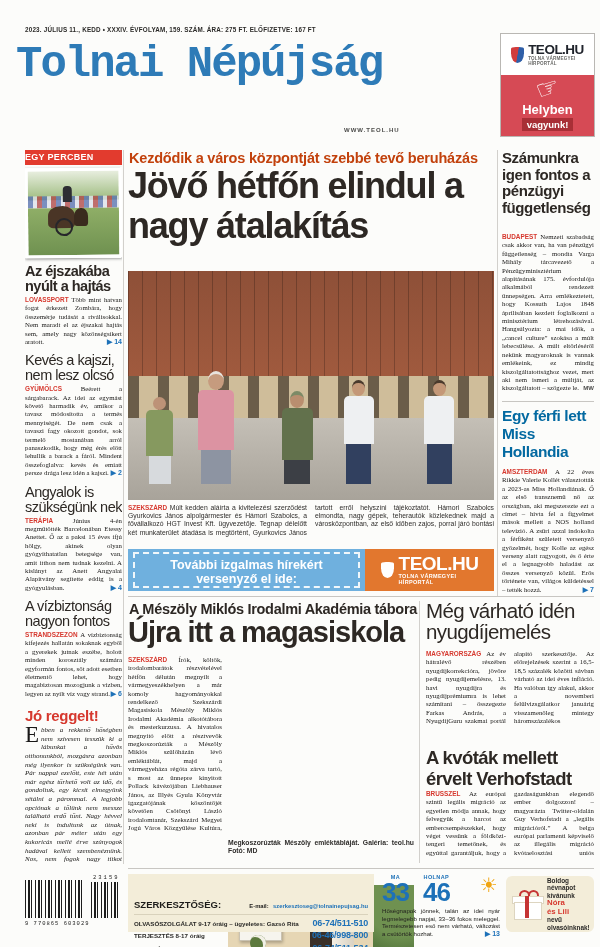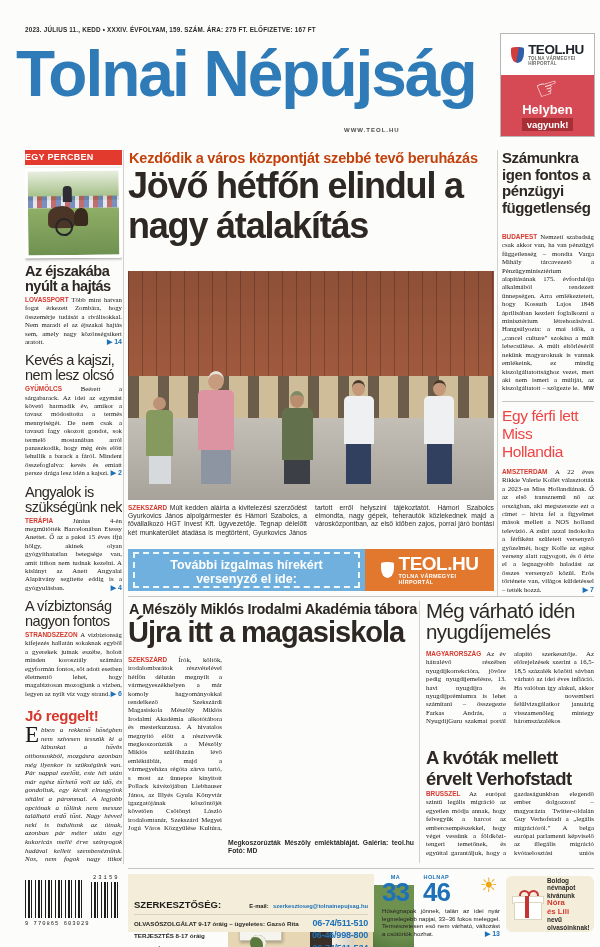--- a/index.html
+++ b/index.html
@@ -4,22 +4,22 @@
 <style>
   html,body{margin:0;padding:0;background:#e8e8e8;}
   .page{position:relative;width:600px;height:947px;background:#fcfcfa;overflow:hidden;
         font-family:"Liberation Sans",sans-serif;color:#1c1b19;}
   .abs{position:absolute;}
   .hr{position:absolute;height:1px;background:#c8c6c2;}
   .vr{position:absolute;width:1px;background:#d2d0cc;}
 
   
   .dateline{font-size:6.3px;font-weight:bold;color:#2b2a28;letter-spacing:.2px;}
-  .mast-title{font-family:Liberation Sans, sans-serif;font-weight:bold;color:#2e7bb7;
-              font-size:64px;line-height:.95;letter-spacing:-2px;white-space:nowrap;}
+  .mast-title{font-family:Liberation Mono, monospace;font-weight:bold;color:#2e7bb7;
+              font-size:44px;line-height:.95;letter-spacing:-2px;white-space:nowrap;}
   .mast-url{font-size:6px;font-weight:bold;color:#4a4a48;letter-spacing:1px;}
   .badge{border:1px solid #b9b7b3;background:#fff;display:flex;flex-direction:column;}
   .badge-top{height:38px;display:flex;align-items:center;justify-content:center;gap:4px;padding:2px;}
   .shield{width:13px;height:16px;border-radius:6px 6px 8px 8px/2px 2px 12px 12px;
           background:linear-gradient(100deg,#d23c3c 48%,#2f5fa8 52%);}
   .badge-brand{font-size:13.5px;font-weight:bold;color:#20242c;letter-spacing:-.5px;line-height:13px;}
   .badge-tag{font-size:4.6px;font-weight:bold;color:#6a6a68;letter-spacing:.2px;line-height:5.4px;}
   .badge-red{flex:1;background:#d64a55;display:flex;flex-direction:column;align-items:center;justify-content:flex-end;padding-bottom:5px;}
   .hand{font-size:26px;color:#fff;transform:rotate(-18deg);line-height:26px;margin-bottom:2px;}
   .badge-promo1{font-size:13px;font-weight:bold;color:#fff;line-height:13px;}
@@ -66,21 +66,21 @@
   .promo-txt{color:#fff;font-weight:bold;font-size:12.5px;line-height:14px;}
   .promo-orange{flex:1;background:#e2772e;display:flex;align-items:center;justify-content:center;gap:5px;}
   .promo-brand{color:#fff;font-weight:bold;font-size:19px;line-height:18px;letter-spacing:-.5px;}
   .promo-tag{color:#fff;font-size:5.5px;font-weight:bold;line-height:6.5px;letter-spacing:.3px;}
   .shield.white{background:#fff;}
 
   
   .mid-kicker{font-size:14.5px;font-weight:bold;color:#2d2824;letter-spacing:-.3px;}
   .mid-hl{font-size:29px;font-weight:bold;letter-spacing:-1px;color:#2d2824;}
   .rc-h{font-size:15px;font-weight:bold;line-height:16.5px;letter-spacing:-.4px;color:#2d2824;}
-  .rc-h2{font-size:15.5px;font-weight:normal;line-height:18px;letter-spacing:-.4px;color:#ef4444;}
+  .rc-h2{font-size:15.5px;font-weight:bold;line-height:18px;letter-spacing:-.4px;color:#0369a1;}
   .m2-h{font-size:20.5px;font-weight:normal;line-height:21px;letter-spacing:-.6px;color:#2d2824;}
   .m2-h.b{font-weight:bold;font-size:18.5px;}
 
   
   .ed-box{background:#f3edd9;padding:20px 6px;box-sizing:border-box;}
   .ed-head{display:flex;justify-content:space-between;align-items:baseline;border-bottom:1px solid #d9d2bc;padding-bottom:2px;}
   .ed-title{font-size:9.5px;font-weight:bold;color:#1d1c1a;}
   .ed-mail-label{font-size:5.8px;font-weight:bold;color:#1d1c1a;}
   .ed-mail{font-size:5.8px;font-weight:bold;color:#1d71b8;}
   .ed-row{display:flex;justify-content:space-between;align-items:baseline;margin-top:2.5px;}

